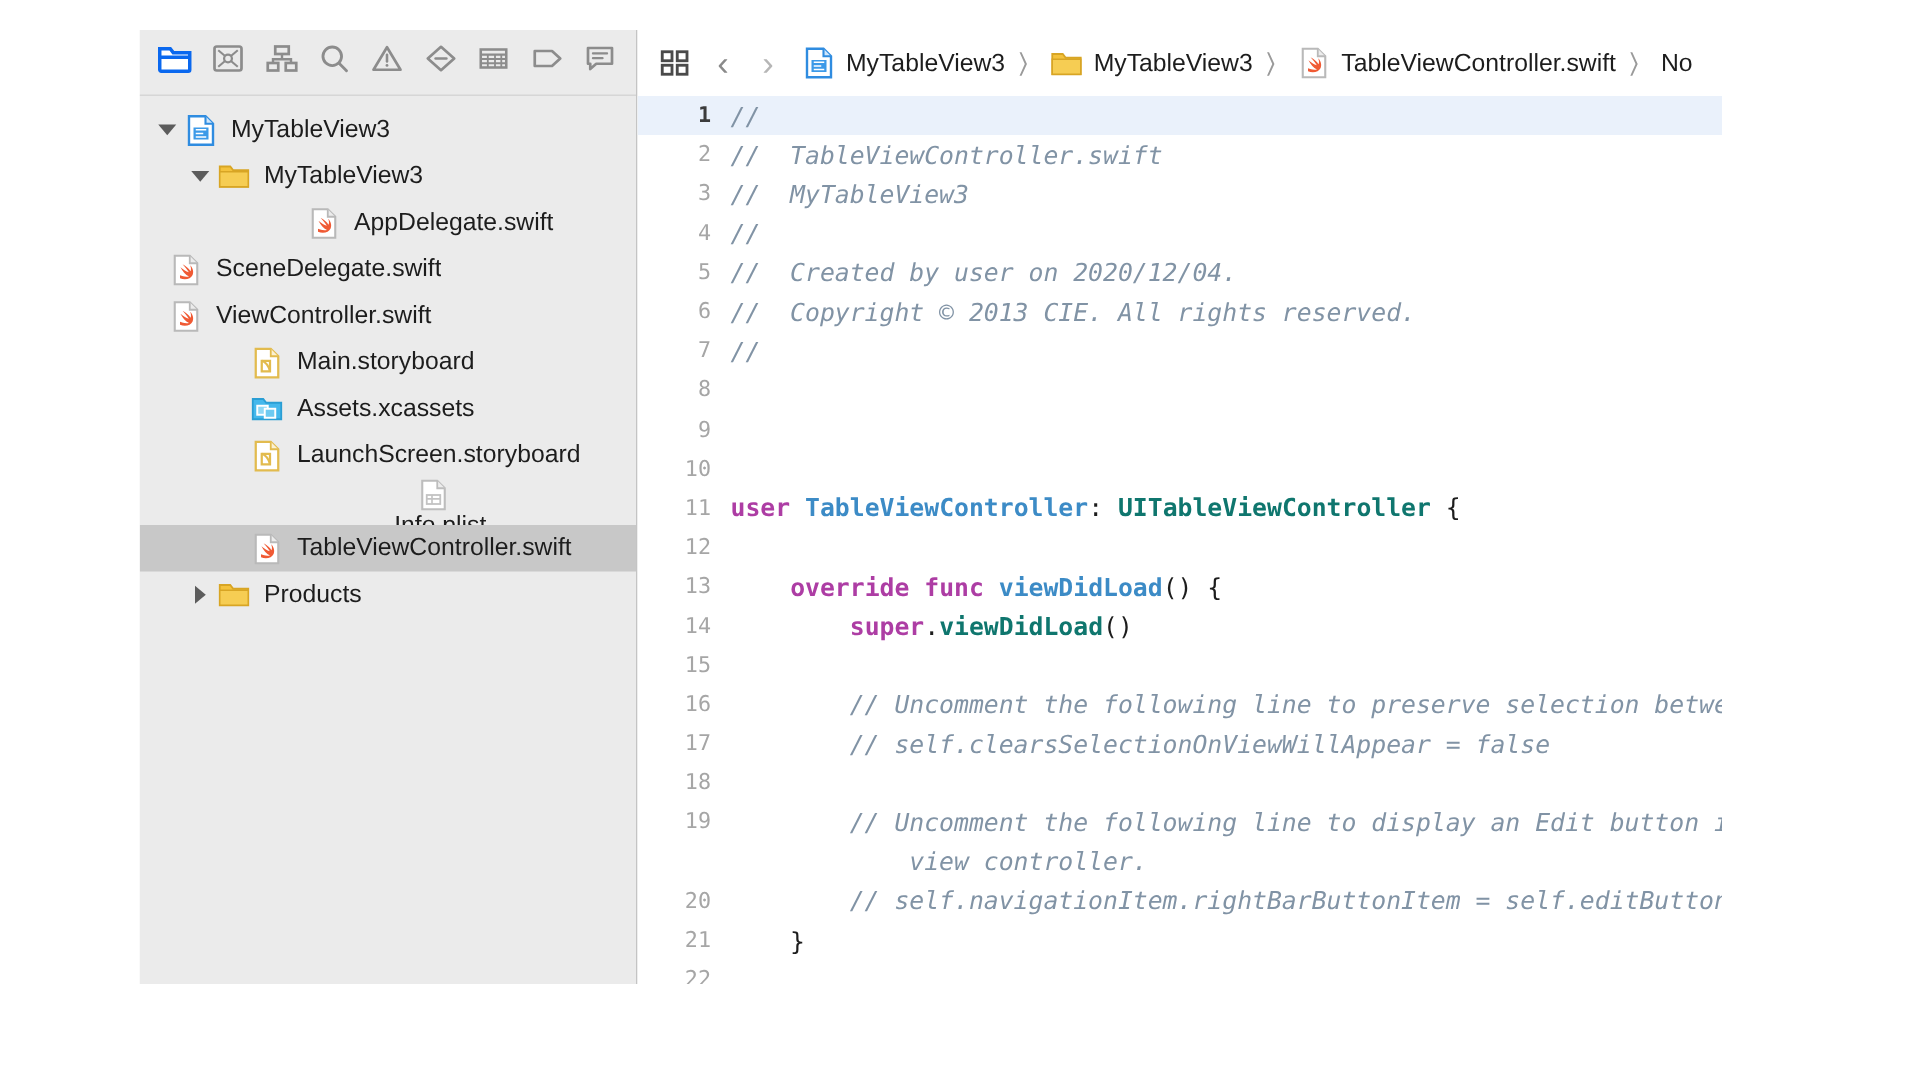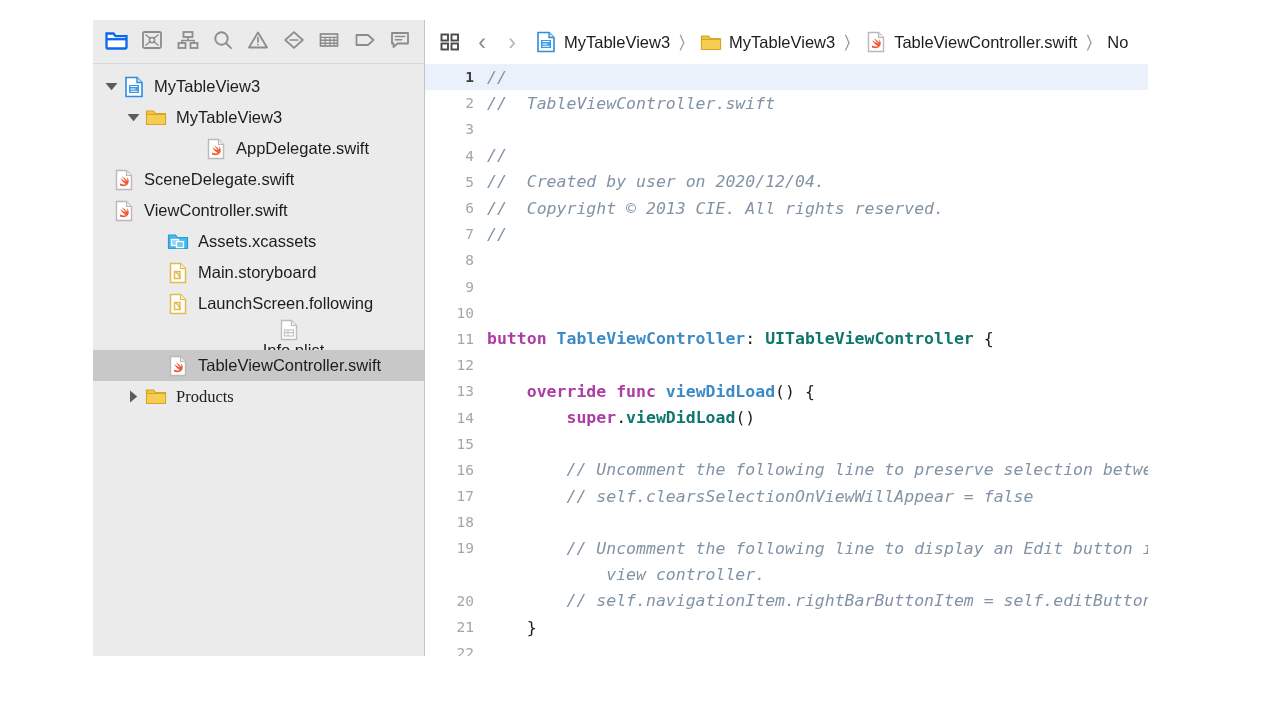--- a/index.html
+++ b/index.html
@@ -278,51 +278,51 @@
       <path d="M2.5 1.5h10l5 5v14h-15z" fill="#ffffff" stroke="#b9b9b9" stroke-width="1.4"></path>
       <path d="M12.5 1.5v5h5" fill="#ececec" stroke="#b9b9b9" stroke-width="1.2"></path>
       <path d="M6 16.5c3.5 1.6 7.2.4 8.4-2.2.9-2 .2-4.6-1.6-6.4.6 1.6.7 3 .2 3.9-1-1.7-3-3.4-5.3-4.6 1.6 1.8 3.1 3.6 4.2 5.3-1.9-.7-4-2-5.6-3.4 1.2 2.6 3.4 5 5.7 6.2-2 .3-4.2.1-6-.8z" fill="#f05a34"></path>
             </svg>
           </span>
           <span class="lbl">ViewController.swift</span>
         </div>
         <div class="row" style="padding-left: 54px;">
           <span class="tw-spacer"></span>
           <span class="ficon">
+            <svg width="20" height="22" viewBox="0 0 20 22">
+      <path d="M2.5 1.5h10l5 5v14h-15z" fill="#ffffff" stroke="#e2bb4e" stroke-width="1.5"></path>
+      <path d="M12.5 1.5v5h5" fill="#fbf1d2" stroke="#e2bb4e" stroke-width="1.2"></path>
+      <path d="M6.5 9.5h5.5v7H6.5z" fill="none" stroke="#e2bb4e" stroke-width="1.5"></path>
+      <path d="M6.5 9.5c3 1 4.6 3.6 5.5 7" fill="none" stroke="#e2bb4e" stroke-width="1.4"></path>
+            </svg>
+          </span>
+          <span class="lbl">Main.storyboard</span>
+        </div>
+        <div class="row" style="padding-left: 54px;">
+          <span class="tw-spacer"></span>
+          <span class="ficon">
             <svg width="22" height="20" viewBox="0 0 22 20">
       <path d="M1.5 3h7l2 2.5h10v11h-19z" fill="#45b8ec" stroke="#2a9ed4" stroke-width="1.2"></path>
       <rect x="4.5" y="7.5" width="7" height="6" fill="#8fd8f5" stroke="#ffffff" stroke-width="1.3"></rect>
       <rect x="9.5" y="9.5" width="7" height="6" fill="#6ecaf1" stroke="#ffffff" stroke-width="1.3"></rect>
             </svg>
           </span>
           <span class="lbl">Assets.xcassets</span>
         </div>
         <div class="row" style="padding-left: 54px;">
           <span class="tw-spacer"></span>
           <span class="ficon">
             <svg width="20" height="22" viewBox="0 0 20 22">
       <path d="M2.5 1.5h10l5 5v14h-15z" fill="#ffffff" stroke="#e2bb4e" stroke-width="1.5"></path>
       <path d="M12.5 1.5v5h5" fill="#fbf1d2" stroke="#e2bb4e" stroke-width="1.2"></path>
       <path d="M6.5 9.5h5.5v7H6.5z" fill="none" stroke="#e2bb4e" stroke-width="1.5"></path>
       <path d="M6.5 9.5c3 1 4.6 3.6 5.5 7" fill="none" stroke="#e2bb4e" stroke-width="1.4"></path>
             </svg>
           </span>
-          <span class="lbl">Main.storyboard</span>
-        </div>
-        <div class="row" style="padding-left: 54px;">
-          <span class="tw-spacer"></span>
-          <span class="ficon">
-            <svg width="20" height="22" viewBox="0 0 20 22">
-      <path d="M2.5 1.5h10l5 5v14h-15z" fill="#ffffff" stroke="#e2bb4e" stroke-width="1.5"></path>
-      <path d="M12.5 1.5v5h5" fill="#fbf1d2" stroke="#e2bb4e" stroke-width="1.2"></path>
-      <path d="M6.5 9.5h5.5v7H6.5z" fill="none" stroke="#e2bb4e" stroke-width="1.5"></path>
-      <path d="M6.5 9.5c3 1 4.6 3.6 5.5 7" fill="none" stroke="#e2bb4e" stroke-width="1.4"></path>
-            </svg>
-          </span>
-          <span class="lbl">LaunchScreen.following</span>
+          <span class="lbl">LaunchScreen.storyboard</span>
         </div>
         <div class="row" style="padding-left: 70px; flex-direction: column;">
           <span class="tw-spacer"></span>
           <span class="ficon">
             <svg width="20" height="22" viewBox="0 0 20 22">
       <path d="M2.5 1.5h10l5 5v14h-15z" fill="#ffffff" stroke="#bdbdbd" stroke-width="1.4"></path>
       <path d="M12.5 1.5v5h5" fill="#ededed" stroke="#bdbdbd" stroke-width="1.2"></path>
       <rect x="5.5" y="11" width="9" height="6" fill="none" stroke="#c3c3c3" stroke-width="1.2"></rect>
       <path d="M5.5 13.6h9M9 11v6" stroke="#c3c3c3" stroke-width="1.1"></path>
             </svg>
@@ -333,21 +333,21 @@
           <span class="tw-spacer"></span>
           <span class="ficon">
             <svg width="20" height="22" viewBox="0 0 20 22">
       <path d="M2.5 1.5h10l5 5v14h-15z" fill="#ffffff" stroke="#b9b9b9" stroke-width="1.4"></path>
       <path d="M12.5 1.5v5h5" fill="#ececec" stroke="#b9b9b9" stroke-width="1.2"></path>
       <path d="M6 16.5c3.5 1.6 7.2.4 8.4-2.2.9-2 .2-4.6-1.6-6.4.6 1.6.7 3 .2 3.9-1-1.7-3-3.4-5.3-4.6 1.6 1.8 3.1 3.6 4.2 5.3-1.9-.7-4-2-5.6-3.4 1.2 2.6 3.4 5 5.7 6.2-2 .3-4.2.1-6-.8z" fill="#f05a34"></path>
             </svg>
           </span>
           <span class="lbl">TableViewController.swift</span>
         </div>
-        <div class="row" style="padding-left: 32px; font-family: Liberation Serif, serif;">
+        <div class="row" style="padding-left: 32px;">
           <span class="tw">
             <svg width="9" height="13" viewBox="0 0 9 13">
               <path d="M1 0.5v12l7.2-6z" fill="#5c5c5c"></path>
             </svg>
           </span>
           <span class="ficon">
             <svg width="22" height="19" viewBox="0 0 22 19">
       <path d="M1.5 3h7l2 2.5h10v11h-19z" fill="#f4c23c" stroke="#d8a524" stroke-width="1.2"></path>
       <path d="M1.5 6.5h19v10h-19z" fill="#f6cd53" stroke="#d8a524" stroke-width="1"></path>
             </svg>
@@ -406,29 +406,29 @@
           <span class="bc-sep">〉</span>
           <span class="bc-item">
             <span>No</span>
           </span>
         </div>
     </div>
 
     <div id="code">
         <div class="cline cur"><div class="gut">1</div><div class="ctext"><span class="cmt">//</span></div></div>
         <div class="cline"><div class="gut">2</div><div class="ctext"><span class="cmt">//  TableViewController.swift</span></div></div>
-        <div class="cline"><div class="gut">3</div></div>
+        <div class="cline"><div class="gut">3</div><div class="ctext"><span class="cmt">//  MyTableView3</span></div></div>
         <div class="cline"><div class="gut">4</div><div class="ctext"><span class="cmt">//</span></div></div>
         <div class="cline"><div class="gut">5</div><div class="ctext"><span class="cmt">//  Created by user on 2020/12/04.</span></div></div>
         <div class="cline"><div class="gut">6</div><div class="ctext"><span class="cmt">//  Copyright © 2013 CIE. All rights reserved.</span></div></div>
         <div class="cline"><div class="gut">7</div><div class="ctext"><span class="cmt">//</span></div></div>
         <div class="cline"><div class="gut">8</div><div class="ctext"></div></div>
         <div class="cline"><div class="gut">9</div></div>
         <div class="cline"><div class="gut">10</div><div class="ctext"></div></div>
-        <div class="cline"><div class="gut">11</div><div class="ctext"><span class="kw">button</span><span class="pln"> </span><span class="typ">TableViewController</span><span class="pln">: </span><span class="fn">UITableViewController</span><span class="pln"> {</span></div></div>
+        <div class="cline"><div class="gut">11</div><div class="ctext"><span class="kw">user</span><span class="pln"> </span><span class="typ">TableViewController</span><span class="pln">: </span><span class="fn">UITableViewController</span><span class="pln"> {</span></div></div>
         <div class="cline"><div class="gut">12</div><div class="ctext"></div></div>
         <div class="cline"><div class="gut">13</div><div class="ctext"><span class="pln">    </span><span class="kw">override func</span><span class="pln"> </span><span class="typ">viewDidLoad</span><span class="pln">() {</span></div></div>
         <div class="cline"><div class="gut">14</div><div class="ctext"><span class="pln">        </span><span class="kw">super</span><span class="pln">.</span><span class="fn">viewDidLoad</span><span class="pln">()</span></div></div>
         <div class="cline"><div class="gut">15</div><div class="ctext"></div></div>
         <div class="cline"><div class="gut">16</div><div class="ctext"><span class="cmt">        // Uncomment the following line to preserve selection between presentations</span></div></div>
         <div class="cline"><div class="gut">17</div><div class="ctext"><span class="cmt">        // self.clearsSelectionOnViewWillAppear = false</span></div></div>
         <div class="cline"><div class="gut">18</div><div class="ctext"></div></div>
         <div class="cline"><div class="gut">19</div><div class="ctext"><span class="cmt">        // Uncomment the following line to display an Edit button in the navigation bar for this</span></div></div>
         <div class="cline"><div class="gut"></div><div class="ctext"><span class="cmt">            view controller.</span></div></div>
         <div class="cline"><div class="gut">20</div><div class="ctext"><span class="cmt">        // self.navigationItem.rightBarButtonItem = self.editButtonItem</span></div></div>

